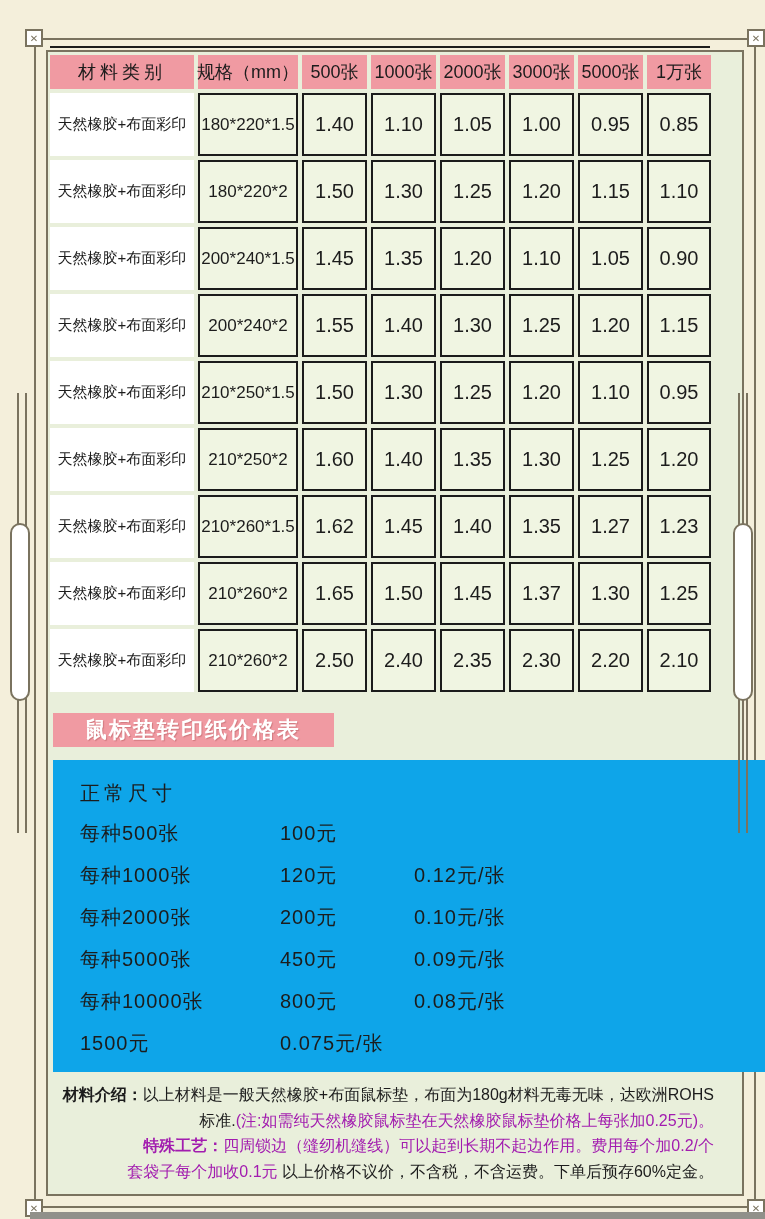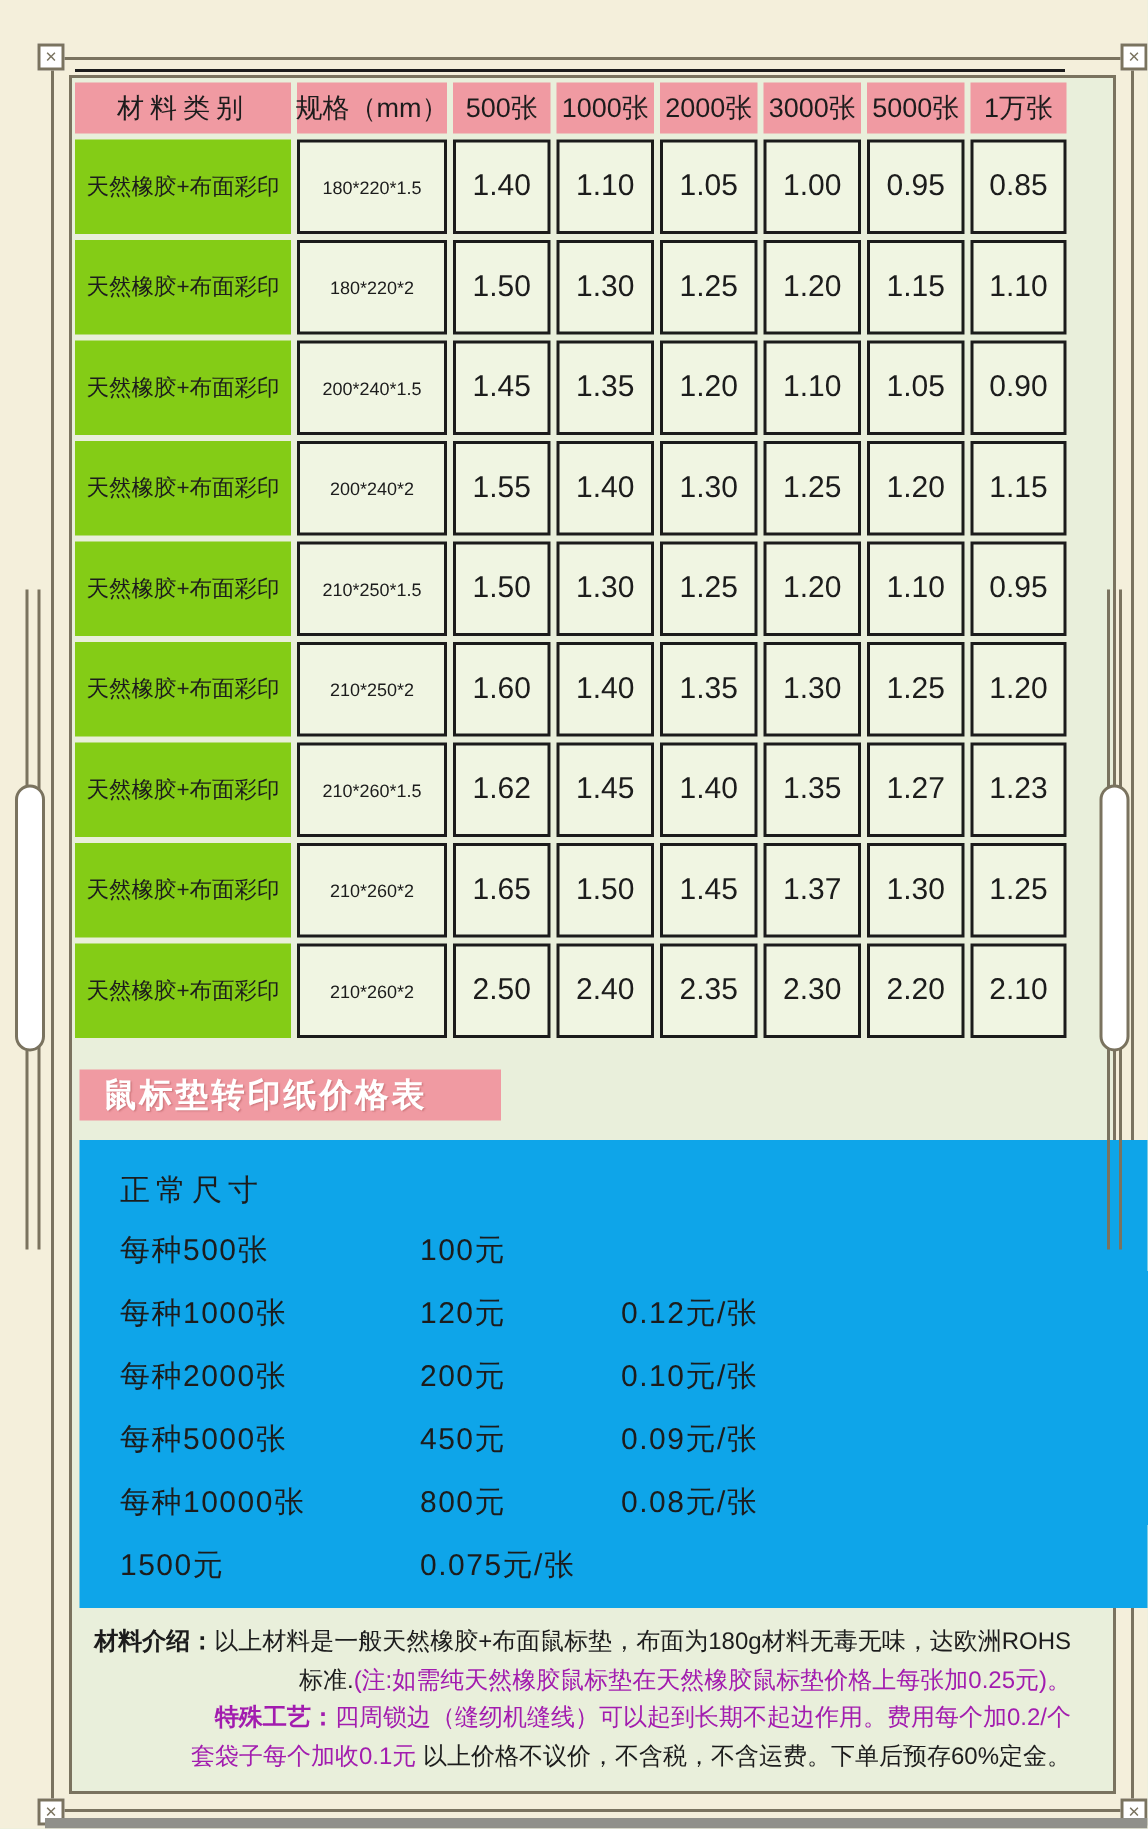--- a/index.html
+++ b/index.html
@@ -25,28 +25,28 @@
   
   .top-rule{position:absolute;left:50px;top:46px;width:660px;height:2px;background:#1c1c1c;z-index:2;}
   .price-table{
     position:absolute;left:50px;top:55px;z-index:2;
     display:grid;grid-template-columns:144px 100px 65px 65px 65px 65px 65px 64px;
     grid-template-rows:34px repeat(9,63px);gap:4px;
   }
   .cell{display:flex;align-items:center;justify-content:center;white-space:nowrap;}
   .hdr{background:#f09aa2;font-size:18px;text-align:right;}
   .hdr.first{letter-spacing:4px;}
-  .mat{background:#84cc16;font-size:15px;}
+  .mat{background:#ffffff;font-size:15px;}
   .box{background:#f0f5e2;border:2px solid #1b1b1b;box-sizing:border-box;}
-  .spec{font-size:12px;}
+  .spec{font-size:17px;}
   .num{font-size:20px;}
 
   
   .banner{position:absolute;left:53px;top:713px;width:281px;height:34px;background:#f09aa2;z-index:2;
-          display:flex;align-items:center;padding-left:16px;box-sizing:border-box;}
+          display:flex;align-items:center;padding-left:32px;box-sizing:border-box;}
   .banner span{color:#ffffff;font-weight:bold;font-size:22px;letter-spacing:2px;white-space:nowrap;
                text-shadow:1px 1px 1px rgba(150,60,60,0.35);}
 
   
   .pink-block{position:absolute;left:53px;top:760px;width:762px;height:312px;background:#0ea5e9;z-index:2;
               box-sizing:border-box;padding:14px 0 0 27px;}
   .pheading{font-size:20px;letter-spacing:4px;height:38px;display:flex;align-items:center;}
   .prow{display:grid;grid-template-columns:178px 112px auto;height:42px;align-items:center;font-size:20px;letter-spacing:1px;gap:22px;}
   .prow span{white-space:nowrap;}
 

